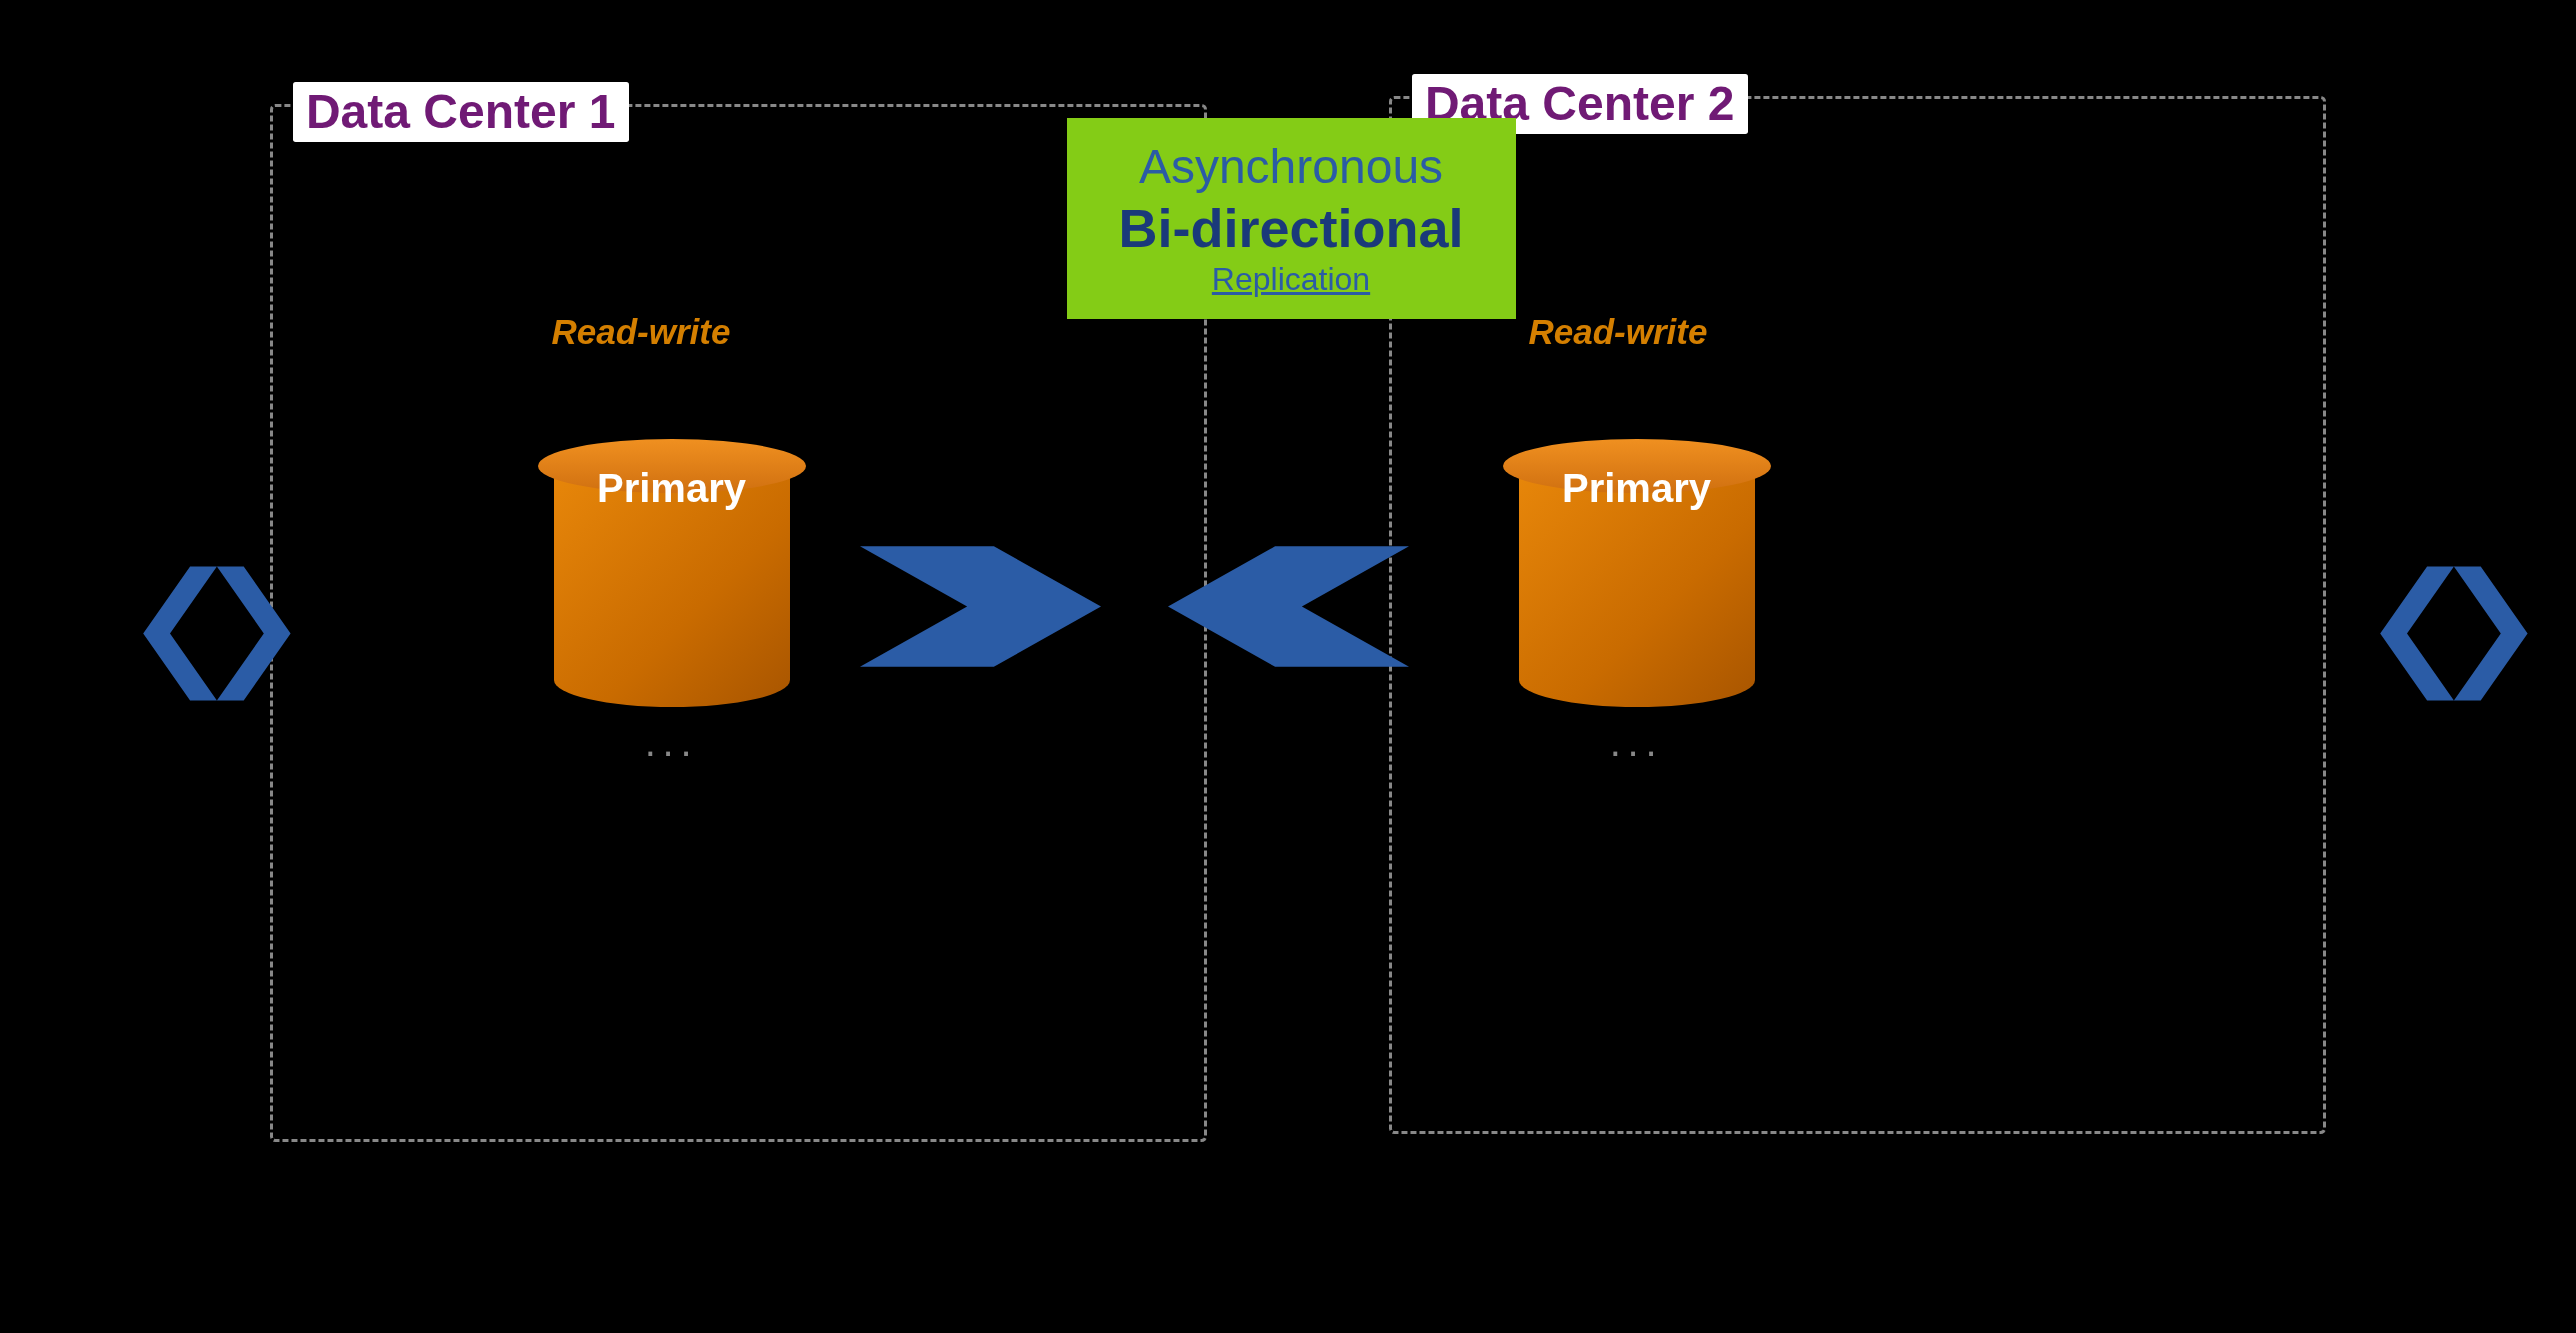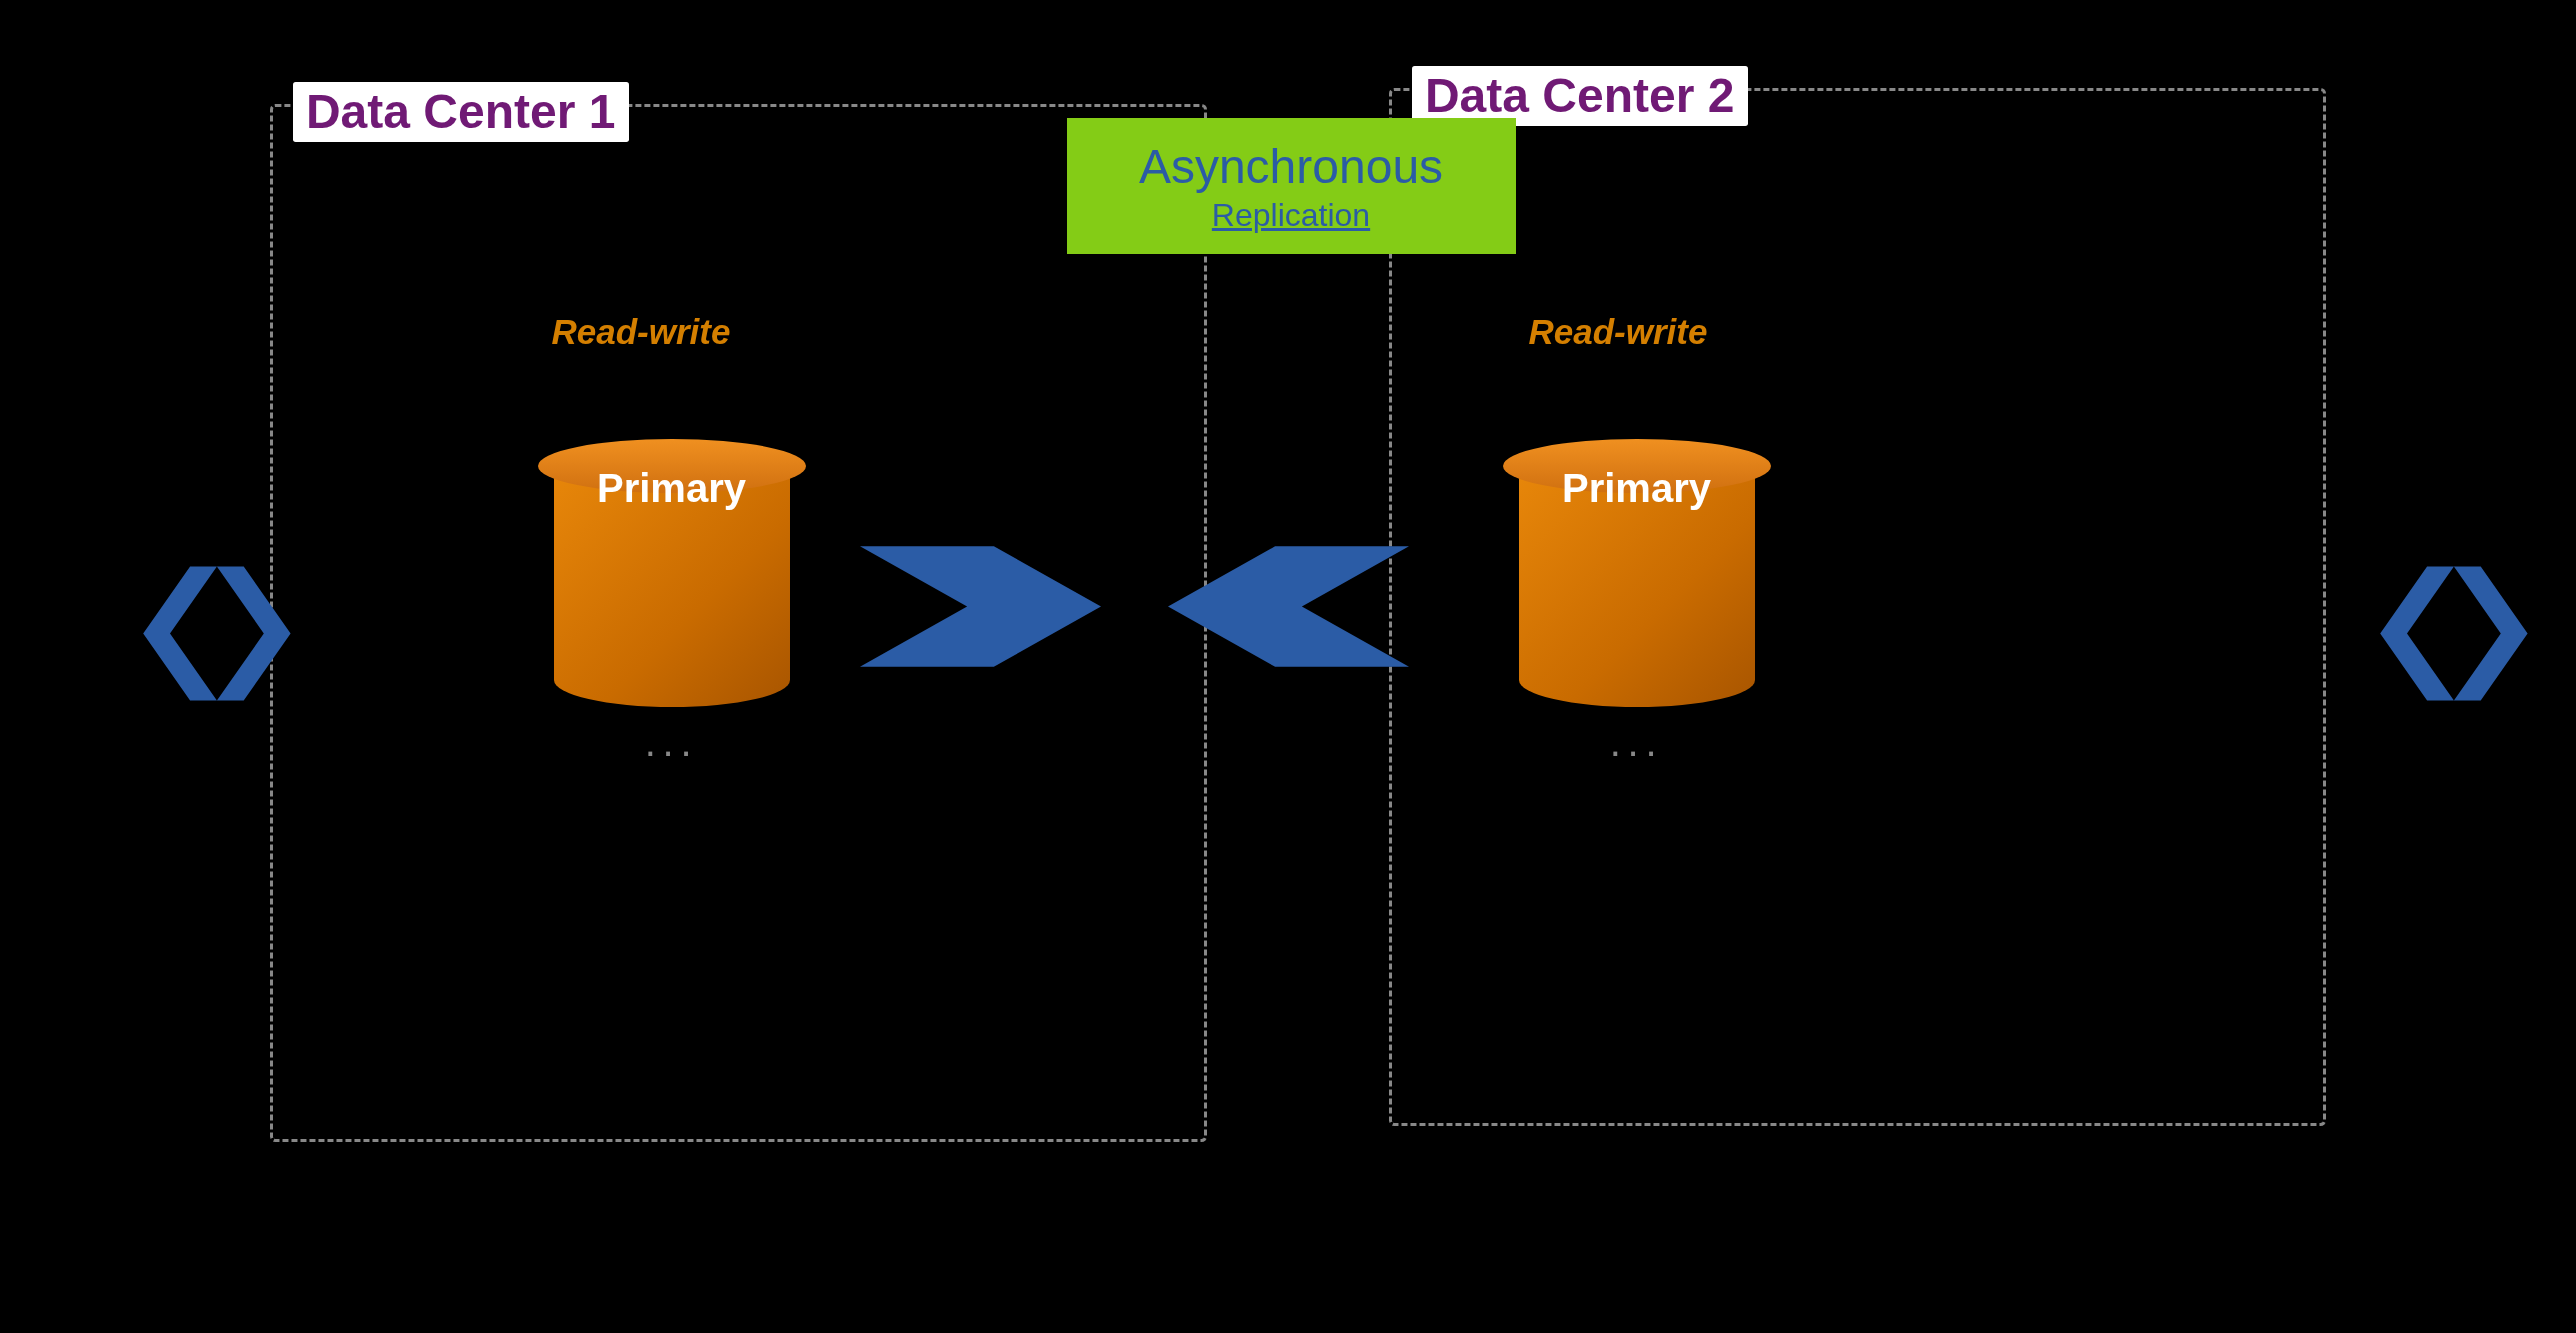--- a/index.html
+++ b/index.html
@@ -30,21 +30,21 @@
 
     .dc-box-1 {
       left: 187px;
       top: 40px;
       width: 937px;
       height: 1038px;
     }
 
     .dc-box-2 {
       left: 1306px;
-      top: 24px;
+      top: 32px;
       width: 937px;
       height: 1038px;
     }
 
     .dc-label {
       position: absolute;
       top: -25.4px;
       left: 20px;
       background: #fff;
       color: #701a75;
@@ -211,20 +211,21 @@
   <div class="dc-box dc-box-1">
     <div class="dc-label">Data Center 1</div>
   </div>
 
   <div class="dc-box dc-box-2">
     <div class="dc-label">Data Center 2</div>
   </div>
 
   <div class="async-box">
     <div class="async-line1">Asynchronous</div>
+    <div class="async-line2">Bi-directional</div>
     <div class="async-line3">Replication</div>
   </div>
 
   <div class="rw-label rw-left">Read-write</div>
 
   <div class="rw-label rw-right">Read-write</div>
 
   <div class="app-icon app-icon-left">
     <svg class="app-svg" viewBox="0 0 300 300" xmlns="http://www.w3.org/2000/svg">
 

